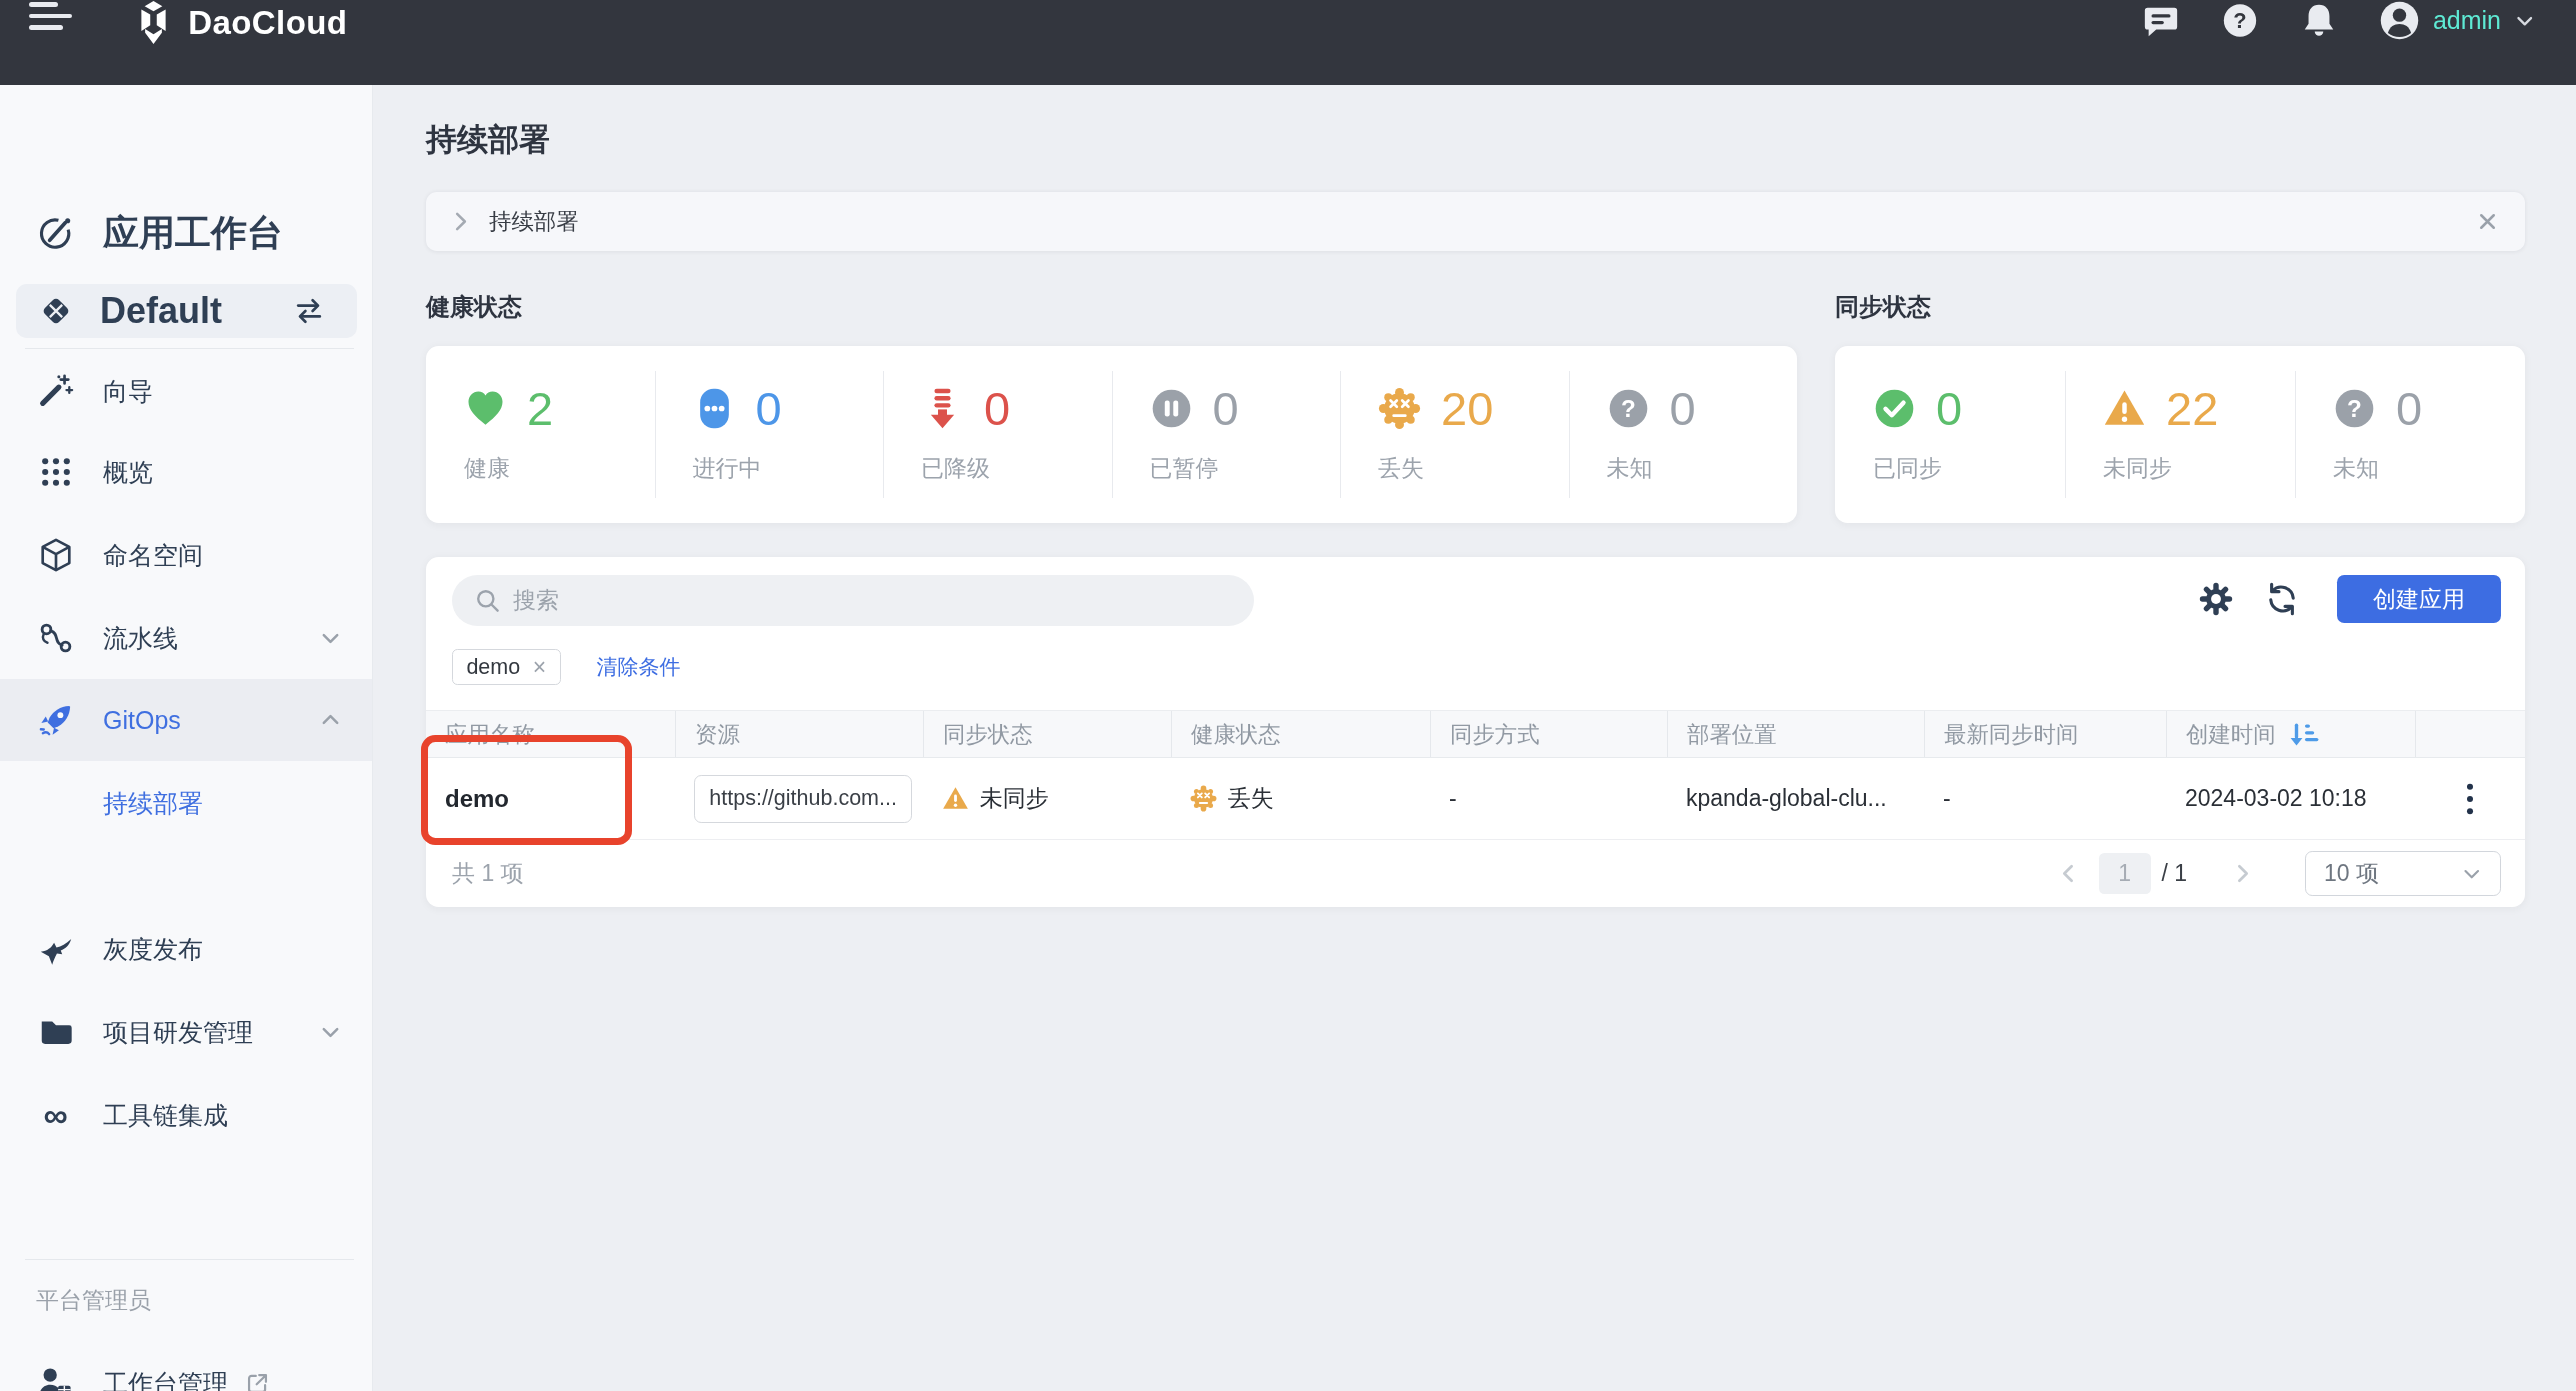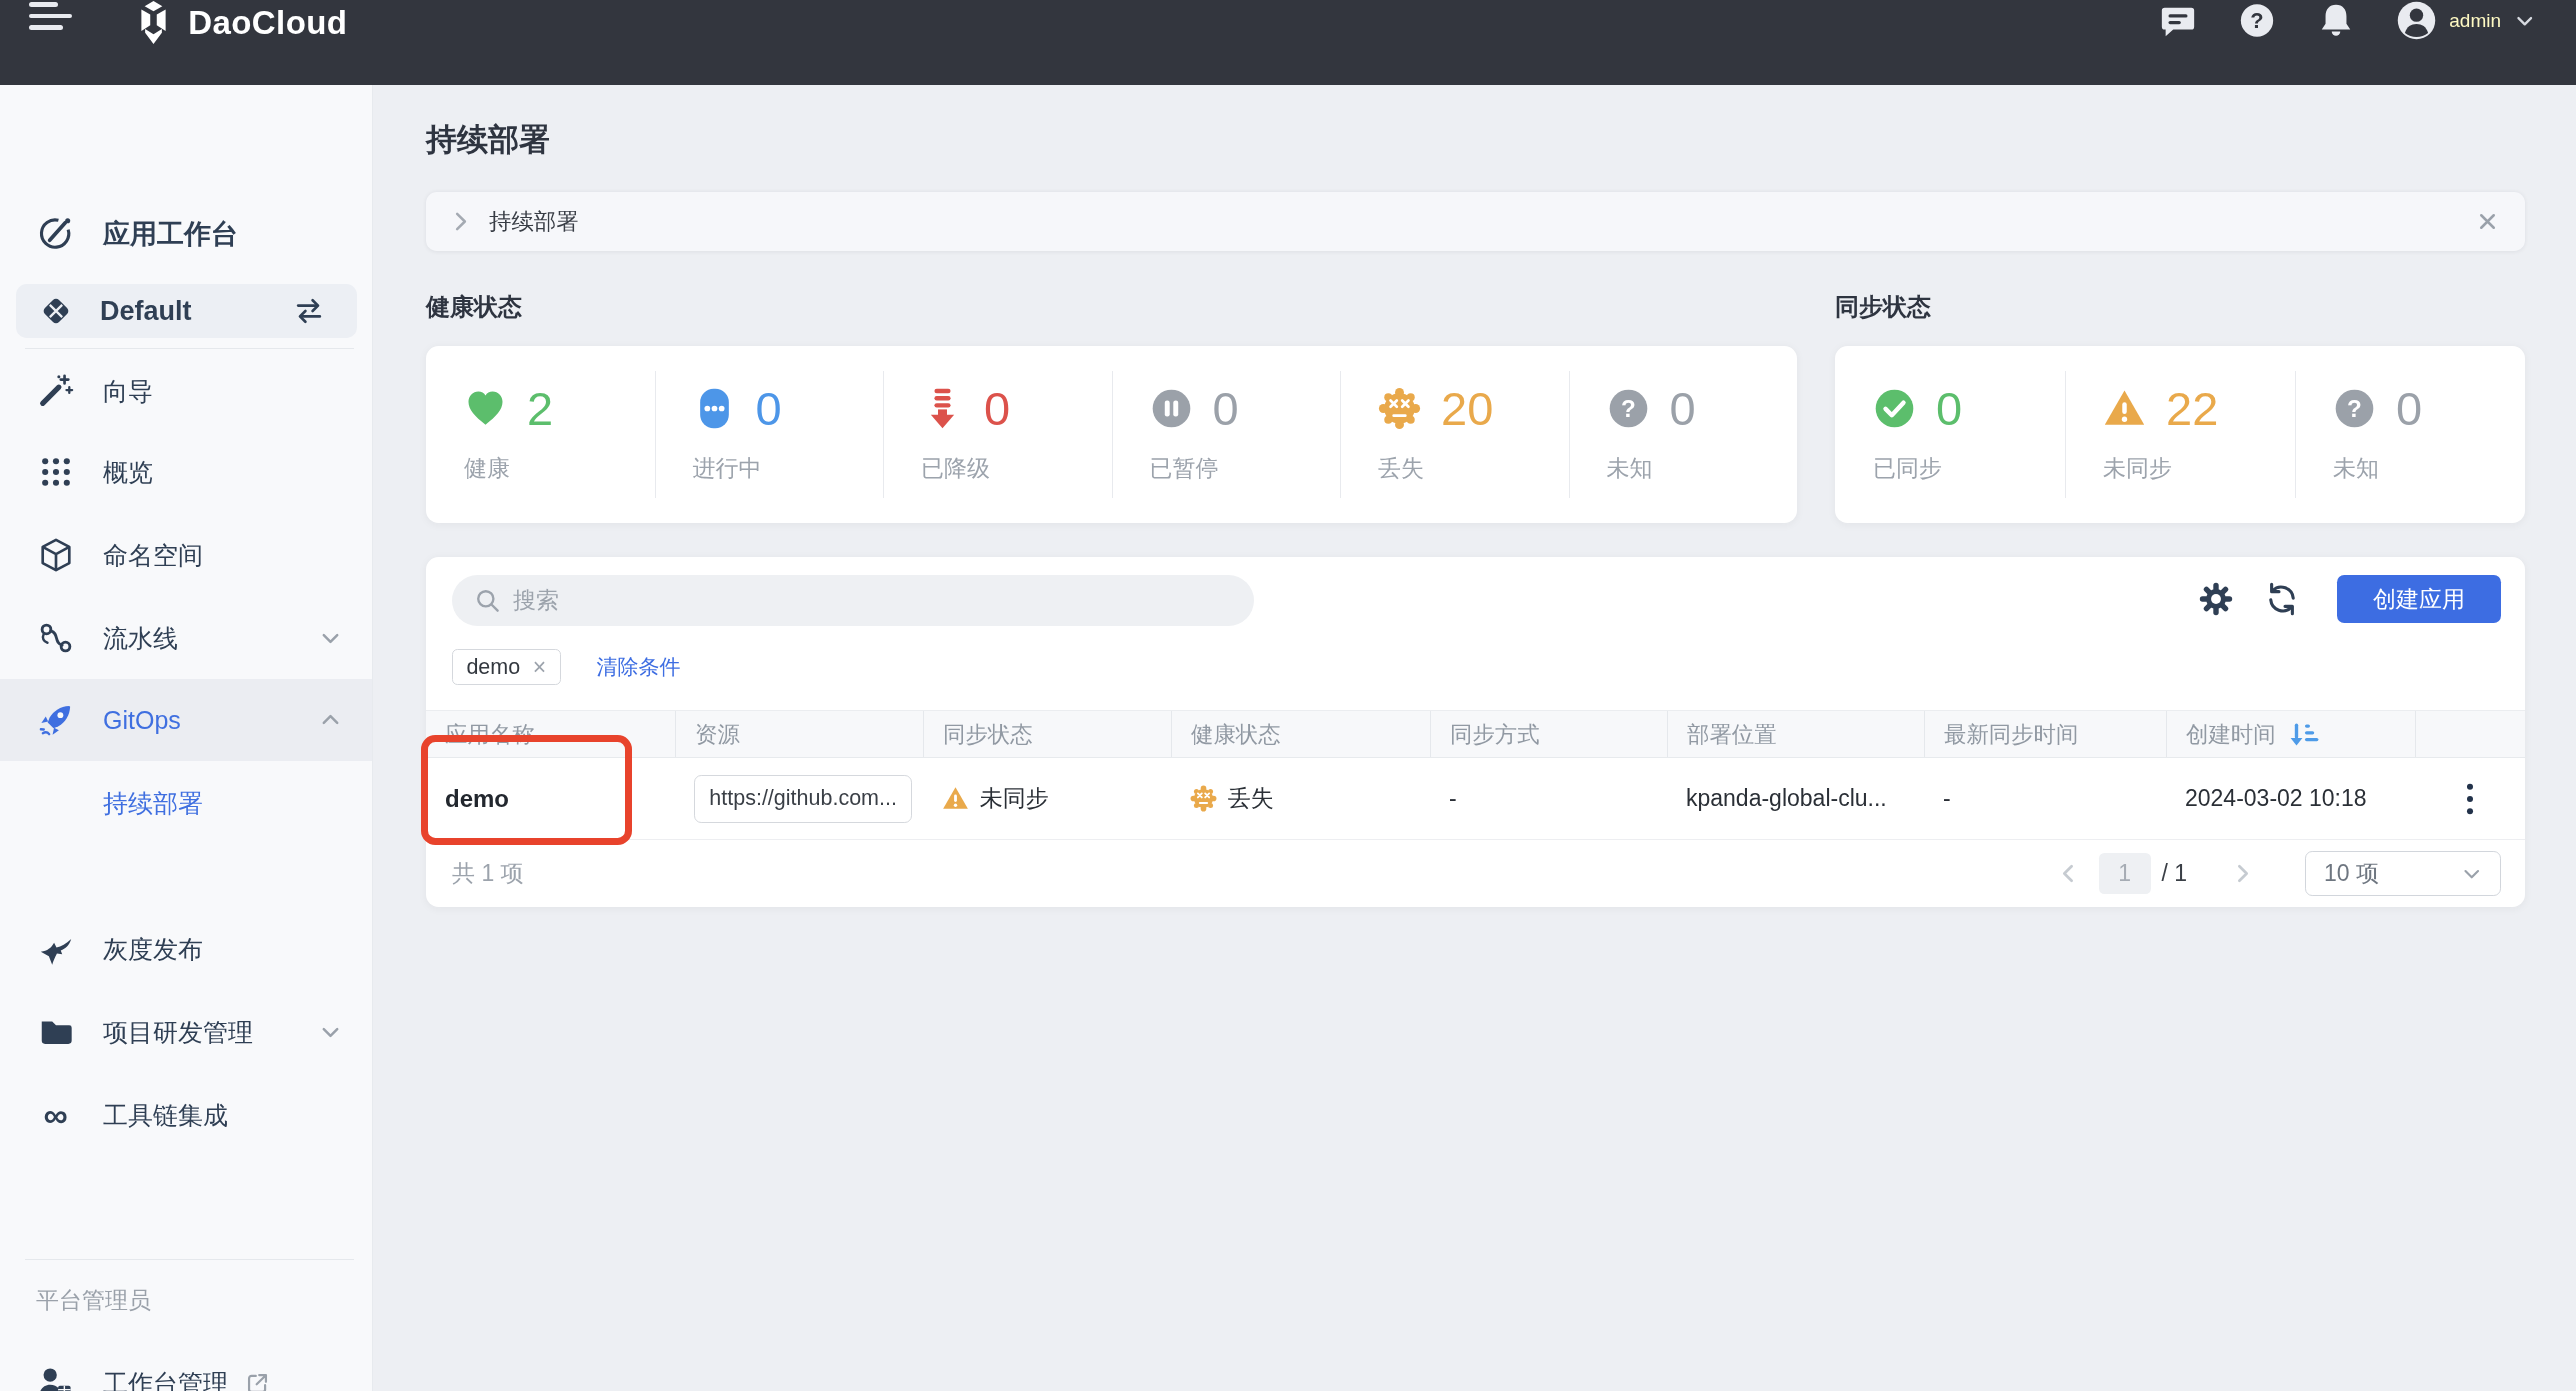--- a/index.html
+++ b/index.html
@@ -15,28 +15,28 @@
   
   .topbar { position: absolute; top:0; left:0; right:0; height:85px; background:#33363E; display:flex; align-items:flex-start; z-index:5; }
   .burger { margin-left:29px; width:43px; height:32px; display:flex; flex-direction:column; justify-content:center; gap:7.2px; cursor:pointer; }
   .burger span { height:4.5px; border-radius:2.7px; background:#E9EBF0; }
   .burger .b1{ width:29px; } .burger .b2{ width:43px; } .burger .b3{ width:34px; }
   .brand { display:flex; align-items:center; margin-left:61px; gap:14.3px; }
   .brand-text { color:#FFFFFF; font-size:33px; font-weight:700; letter-spacing:0.4px; }
   .topbar-right { margin-left:auto; margin-right:41px; display:flex; align-items:center; gap:41px; }
   .top-icon { width:38px; height:38px; display:flex; align-items:center; justify-content:center; cursor:pointer; }
   .user-chip { display:flex; align-items:center; gap:12.5px; cursor:pointer; }
-  .username { color:#fef9c3; font-size:19px; }
+  .username { color:#5eead4; font-size:25px; }
 
   
   .sidebar { position:absolute; top:85px; left:0; bottom:0; width:373px; background:#F8F9FB; border-right:0.9px solid #E7EAEE; z-index:4; }
   .side-item { position:absolute; left:0; right:0; height:50px; display:flex; align-items:center; padding-left:36px; cursor:pointer; }
   .side-ico { width:39px; display:flex; justify-content:center; margin-right:28px; flex:none; }
   .side-label { font-size:25px; color:#2F3F54; font-weight:500; }
-  .side-label.lg { font-size:27px; font-weight:600; }
+  .side-label.lg { font-size:36px; font-weight:600; }
   .side-chevron { position:absolute; right:30.5px; top:50%; transform:translateY(-50%); }
   .side-item.active-row { background:#EBEDF2; }
   .side-label.blue { color:#3F6FE0; }
   .sub-item { padding-left:103px; }
   .ws-pill { position:absolute; left:16px; top:199px; width:341px; height:54px; background:#ECEFF4; border-radius:10.8px; display:flex; align-items:center; padding-left:20px; cursor:pointer; }
   .ws-pill .side-ico { margin-right:25px; }
   .side-divider { position:absolute; left:25px; right:18px; height:0.9px; background:#E5E8EC; }
   .role-label { position:absolute; left:36px; top:1193px; height:45px; display:flex; align-items:center; font-size:23px; color:#9AA1AA; }
   .infinity { font-size:34px; font-weight:700; color:#2F3F54; line-height:1; }
 

